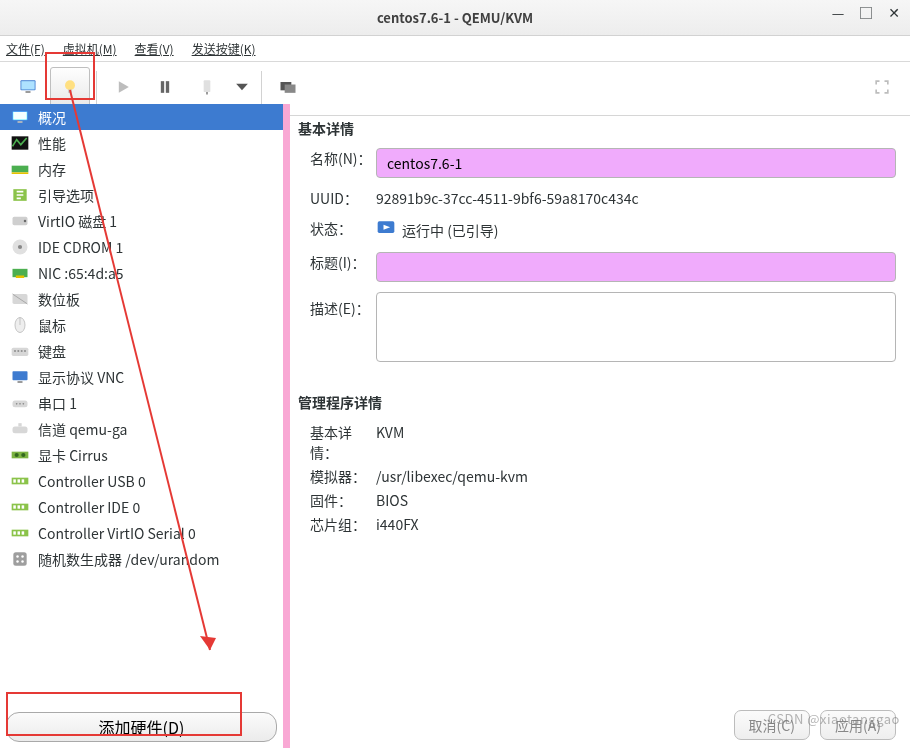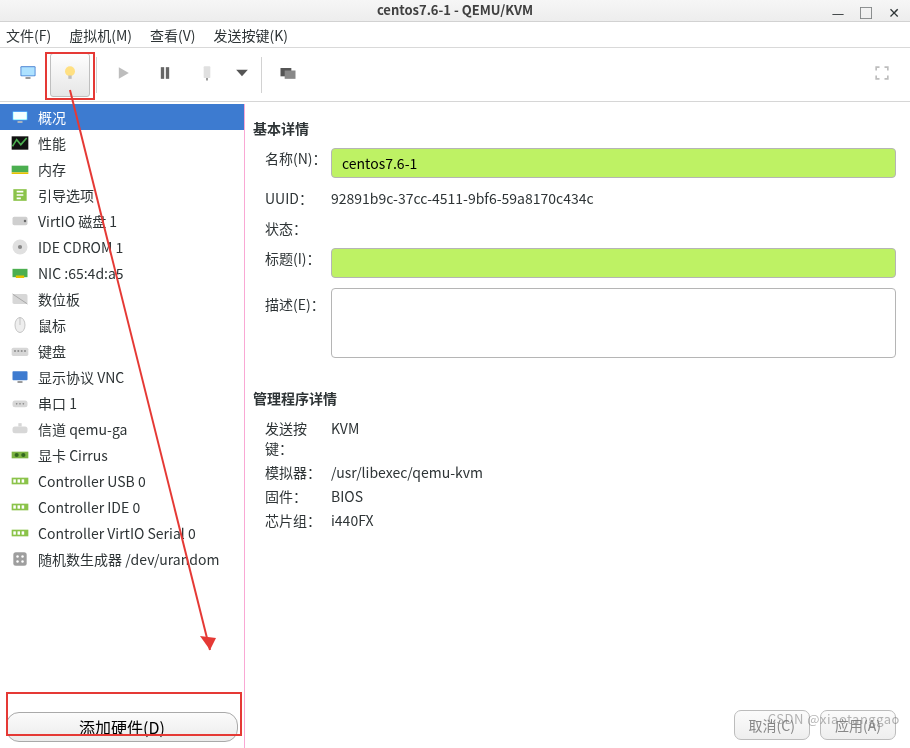--- a/index.html
+++ b/index.html
@@ -1,58 +1,58 @@
 <!DOCTYPE html>
 <html><head>
 <meta charset="utf-8">
 <style>
   * { box-sizing: border-box; font-family: "Noto Sans CJK SC", "WenQuanYi Micro Hei", sans-serif; }
   html, body { margin: 0; padding: 0; }
   body { background: #fff; width: 910px; height: 748px; position: relative; overflow: hidden; font-size: 14px; color: #2e3436; }
 
   
-  .titlebar { height: 22px; background: linear-gradient(#f6f6f6,#ededed); border-bottom: 1px solid #d2d2d2; display: flex; align-items: flex-start; position: relative; }
+  .titlebar { height: 36px; background: linear-gradient(#f6f6f6,#ededed); border-bottom: 1px solid #d2d2d2; display: flex; align-items: center; position: relative; }
   .titlebar .title { flex: 1; text-align: center; font-size: 13px; font-weight: bold; color: #404040; }
   .winctrl { display: flex; gap: 12px; position: absolute; right: 8px; top: 0; height: 24px; align-items: center; }
   .winctrl-btn { width: 16px; height: 16px; display: flex; align-items: center; justify-content: center; font-size: 14px; }
 
   
   .menubar { height: 26px; display: flex; align-items: center; padding: 0 6px; gap: 18px; border-bottom: 1px solid #d9d9d9; }
-  .menubar span { font-size: 14px; cursor: default; }
+  .menubar span { font-size: 12px; cursor: default; text-decoration: underline; }
 
   
   .toolbar { height: 54px; display: flex; align-items: center; padding: 0 8px; gap: 0; border-bottom: 1px solid #d6d6d6; position: relative; }
   .tbtn { width: 40px; height: 44px; display: inline-flex; align-items: center; justify-content: center; border: 1px solid transparent; background: transparent; border-radius: 3px; }
   .tbtn.active { border: 1px solid #bfbfbf; background: linear-gradient(#fefefe,#e6e6e6); }
   .tbtn + .tbtn { margin-left: 2px; }
   .tsep { width: 1px; height: 36px; background: #d2d2d2; margin: 0 6px; }
   .toolbar .right { margin-left: auto; }
 
   .red-box { border: 2px solid #e53935; position: absolute; pointer-events: none; }
 
   
   .workarea { position: absolute; left: 0; right: 0; top: 104px; bottom: 0; display: flex; }
 
   
-  .sidebar { width: 245px; border-right: 1px solid #f9a8d4; display: flex; flex-direction: column; }
+  .sidebar { width: 290px; border-right: 7px solid #f9a8d4; display: flex; flex-direction: column; }
   .sidebar .list { flex: 1; overflow: auto; }
   .sbitem { height: 26px; display: flex; align-items: center; padding: 0 4px 0 10px; gap: 8px; cursor: default; }
   .sbitem.selected { background: #3d7bd0; color: #fff; }
   .sbitem .icon { width: 20px; height: 18px; display: inline-flex; align-items: center; justify-content: center; flex: none; }
   .sbitem .lbl { white-space: nowrap; overflow: hidden; text-overflow: ellipsis; }
   .sidebar .footer { padding: 6px; }
   .add-hw { width: 100%; height: 30px; border: 1px solid #a9a9a9; background: linear-gradient(#fbfbfb,#ebebeb); border-radius: 13px; font-size: 16px; text-decoration: underline; }
 
   
   .details { flex: 1; padding: 10px 14px 10px 8px; position: relative; }
   .sectionTitle { font-weight: bold; margin: 4px 0 10px 0; }
   .field-row { display: flex; margin-bottom: 10px; }
   .field-row .label { width: 78px; text-align: left; padding-left: 12px; }
   .field-row .val { flex: 1; }
-  input[type=text].txt { width: 100%; height: 30px; border: 1px solid #b5b5b5; border-radius: 4px; padding: 12px 10px; font-size: 14px; background: #bef264; }
+  input[type=text].txt { width: 100%; height: 30px; border: 1px solid #b5b5b5; border-radius: 4px; padding: 12px 10px; font-size: 14px; background: #f0abfc; }
   textarea.txt { width: 100%; height: 70px; border: 1px solid #b5b5b5; border-radius: 4px; padding: 6px 10px; font-size: 14px; resize: none; background: #fff; }
   .text-val { font-size: 14px; }
   .status-val { display: inline-flex; align-items: center; gap: 6px; }
 
   .hv-section { margin-top: 26px; }
   .hv-row { display: flex; margin: 4px 0; }
   .hv-row .hl { width: 78px; padding-left: 12px; }
   .hv-row .hv { }
 
   .dlg-buttons { position: absolute; right: 14px; bottom: 8px; display: flex; gap: 10px; }
@@ -354,40 +354,49 @@
       </div>
     </div>
 
     <div class="field-row">
       <div class="label">UUID：</div>
       <div class="val text-val">92891b9c-37cc-4511-9bf6-59a8170c434c</div>
     </div>
 
     <div class="field-row">
       <div class="label">状态：</div>
+      <div class="val status-val">
+        <span>
+          <svg viewBox="0 0 24 24" width="18" height="18">
+              <rect x="2" y="4" width="20" height="14" rx="2" fill="#3d7bd0"></rect>
+              <polygon points="9,8 17,11 9,14" fill="#fff"></polygon>
+            </svg>
+        </span>
+        <span class="text-val">运行中 (已引导)</span>
+      </div>
     </div>
 
     <div class="field-row">
       <div class="label">标题(I)：</div>
       <div class="val">
         <input type="text" class="txt" value="" style="">
       </div>
     </div>
 
     <div class="field-row" style="align-items:flex-start">
       <div class="label" style="padding-top:6px">描述(E)：</div>
       <div class="val">
         <textarea class="txt" style=""></textarea>
       </div>
     </div>
 
     <div class="hv-section">
       <div class="sectionTitle">管理程序详情</div>
       <div class="hv-row">
-          <div class="hl">发送按键：</div>
+          <div class="hl">基本详情：</div>
           <div class="hv">KVM</div>
         </div>
       <div class="hv-row">
           <div class="hl">模拟器：</div>
           <div class="hv">/usr/libexec/qemu-kvm</div>
         </div>
       <div class="hv-row">
           <div class="hl">固件：</div>
           <div class="hv">BIOS</div>
         </div>

